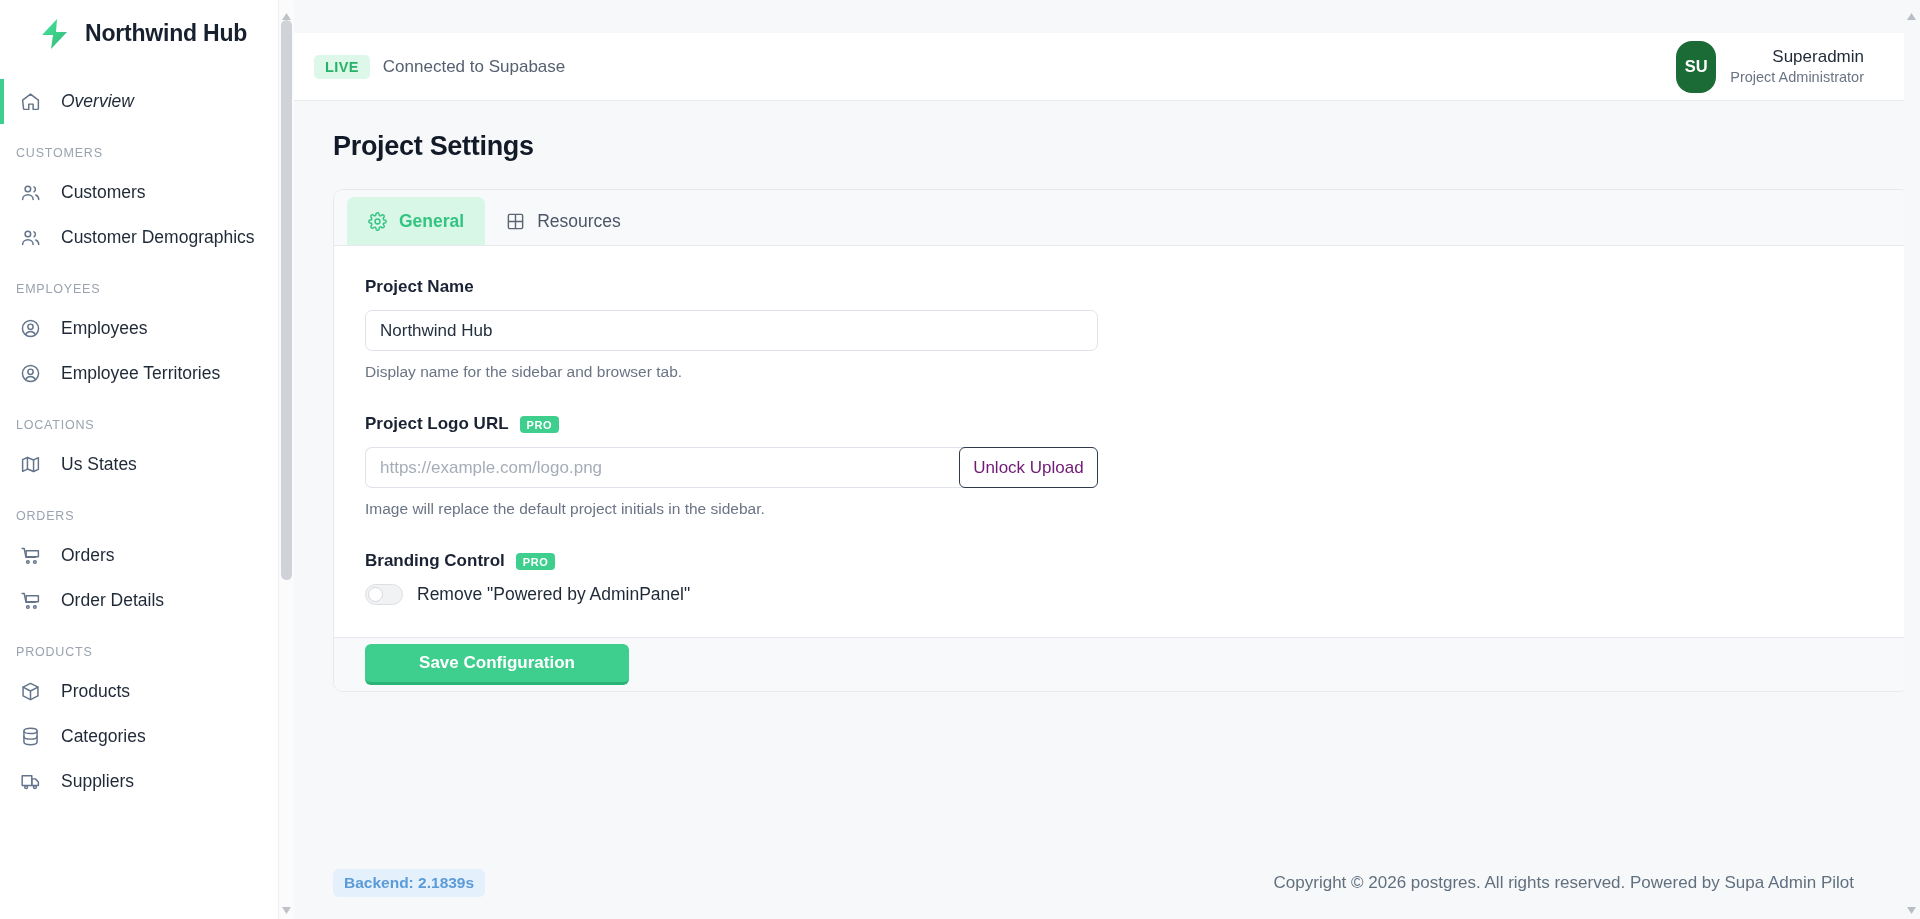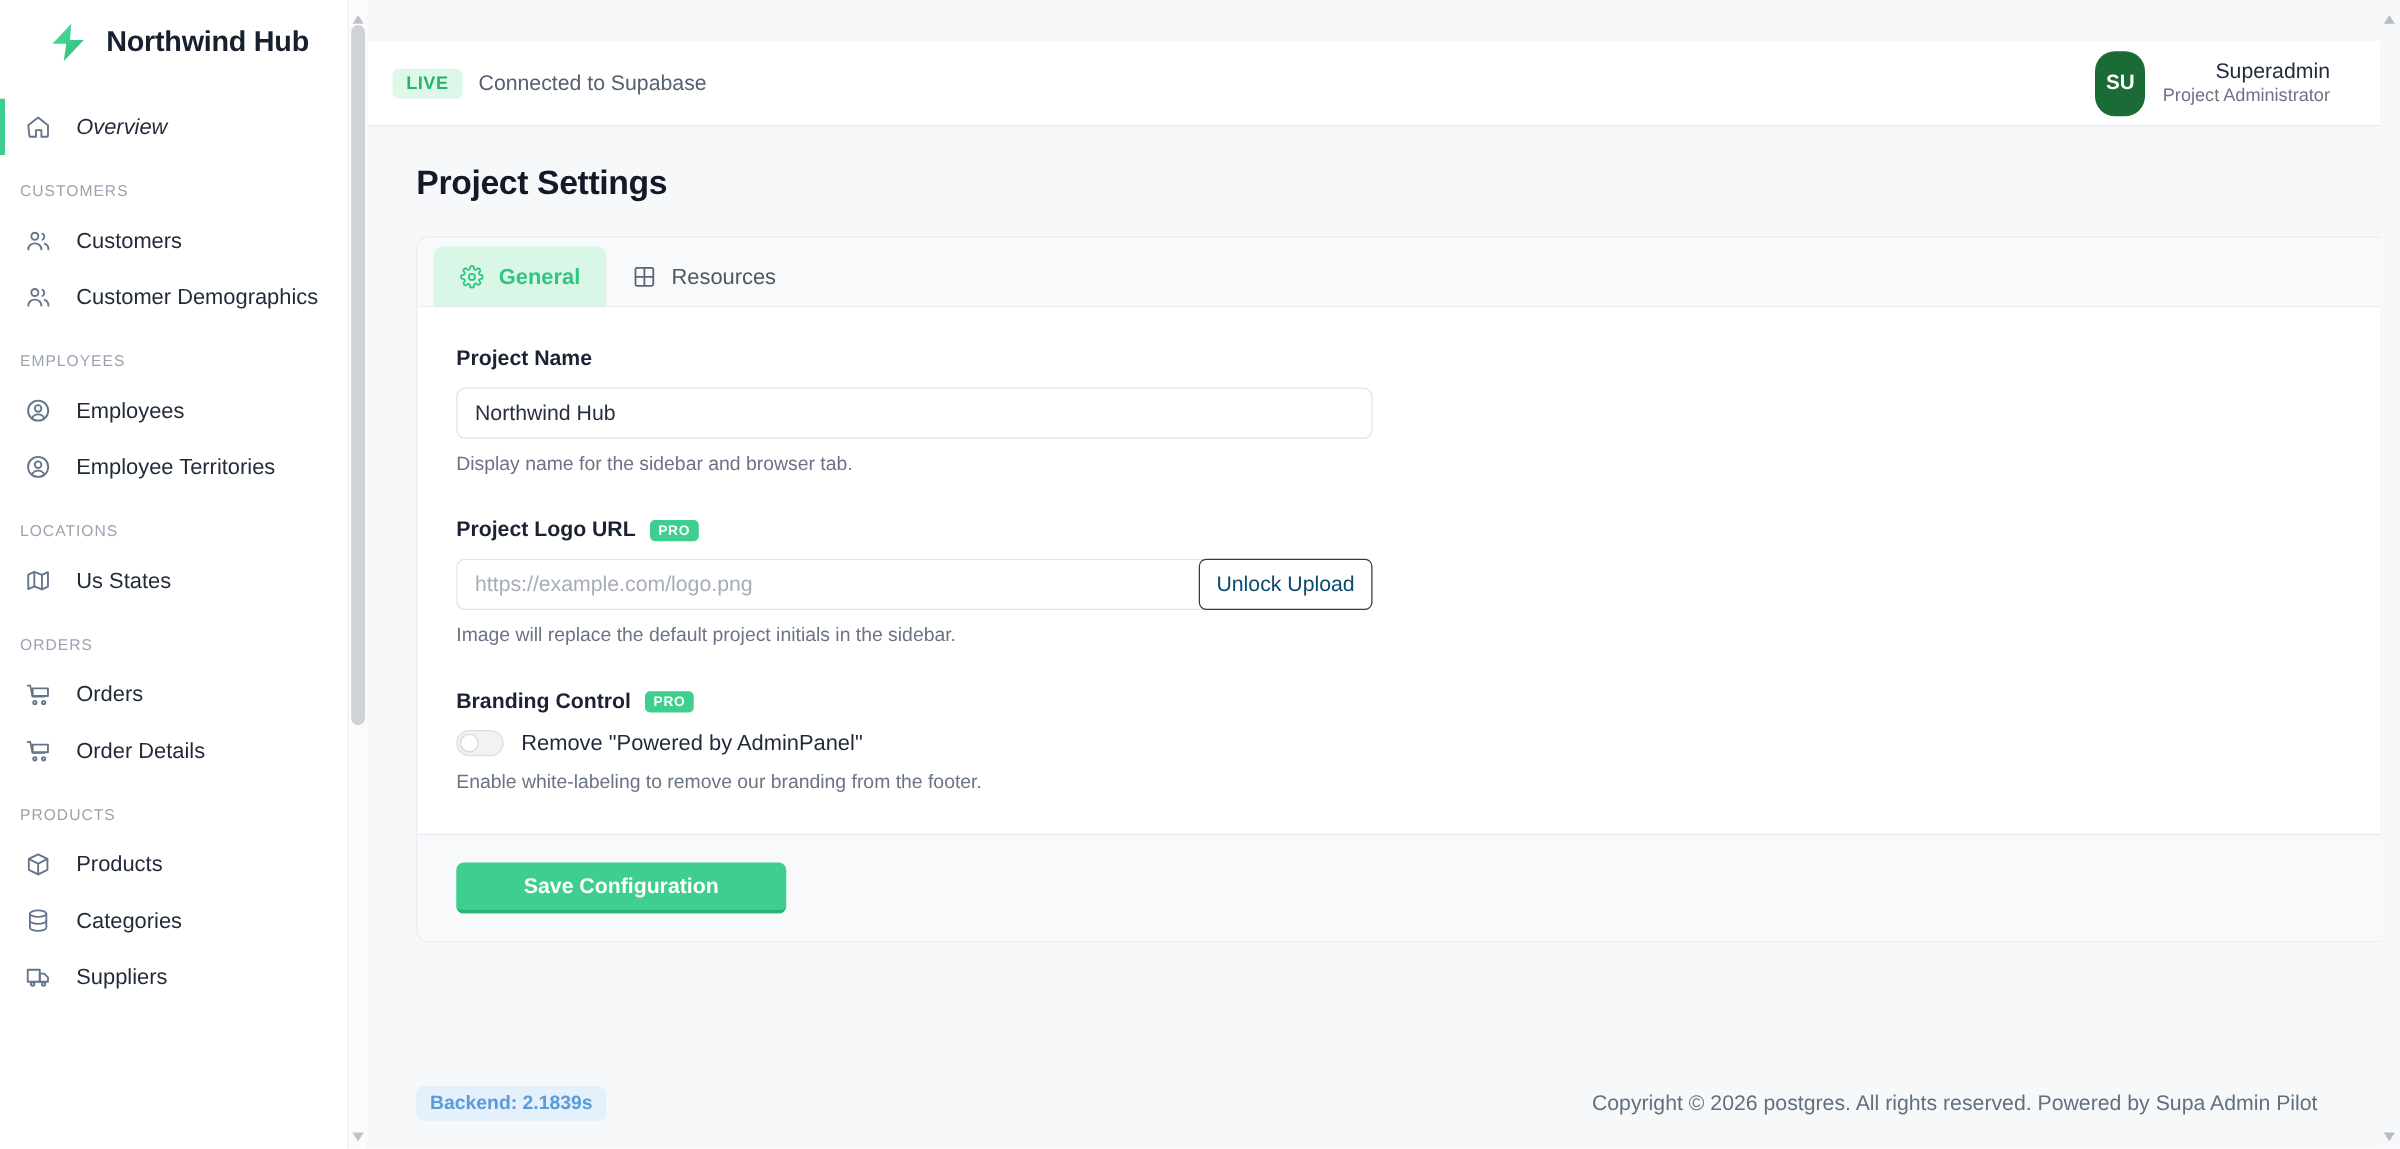--- a/index.html
+++ b/index.html
@@ -125,38 +125,38 @@
     font-family: "Liberation Sans", sans-serif; outline: none;
   }
   .input::placeholder { color: #a6adb8; }
   .field-help { font-size: 15.5px; color: #6b7485; margin-top: 12px; }
   .input-row { display: flex; align-items: stretch; width: 733px; }
   .input-row .input {
     width: 620px; border-radius: 7px 0 0 7px; border-right: none;
   }
   .unlock-btn {
     width: 143px; height: 41px; border: 1px solid #2f3a4a; border-radius: 6px;
-    background: #ffffff; color: #0c4a6e; font-size: 17px; cursor: pointer;
+    background: #ffffff; color: #701a75; font-size: 17px; cursor: pointer;
     font-family: "Liberation Sans", sans-serif; margin-left: -10px;
     display: flex; align-items: center; justify-content: center;
   }
 
   .toggle-row { display: flex; align-items: center; gap: 14px; }
   .toggle {
     width: 38px; height: 21px; border-radius: 11px; background: #f1f2f4;
     border: 1px solid #dcdfe4; position: relative; cursor: pointer; flex: 0 0 38px;
   }
   .toggle .knob {
     position: absolute; top: 2px; left: 2px; width: 15px; height: 15px;
     border-radius: 50%; background: #ffffff; border: 1px solid #d5d8de;
   }
   .toggle-label { font-size: 17.5px; color: #1f2937; }
 
   .card-footer {
-    background: #f8f9fb; border-top: 1px solid #e7e9ee; padding: 22px 31px;
+    background: #f8f9fb; border-top: 1px solid #e7e9ee; padding: 6px 31px;
   }
   .save-btn {
     width: 264px; height: 41px; background: #3ecf8e; color: #ffffff;
     font-size: 17px; font-weight: bold; border: none; border-radius: 6px;
     border-bottom: 3px solid #29b377; cursor: pointer;
     font-family: "Liberation Sans", sans-serif;
   }
 
   .page-footer {
     height: 72px; flex: 0 0 72px; display: flex; align-items: center;
@@ -406,21 +406,20 @@
             <div class="field-label">
               <span>Branding Control</span>
               <span class="pro-badge">PRO</span>
             </div>
             <div class="toggle-row">
               <span class="toggle">
                 <span class="knob"></span>
               </span>
               <span class="toggle-label">Remove "Powered by AdminPanel"</span>
             </div>
-            <div class="field-help">Enable white-labeling to remove our branding from the footer.</div>
           </div>
 
         </div>
 
         <div class="card-footer">
           <button class="save-btn">Save Configuration</button>
         </div>
       </div>
     </div>
 

